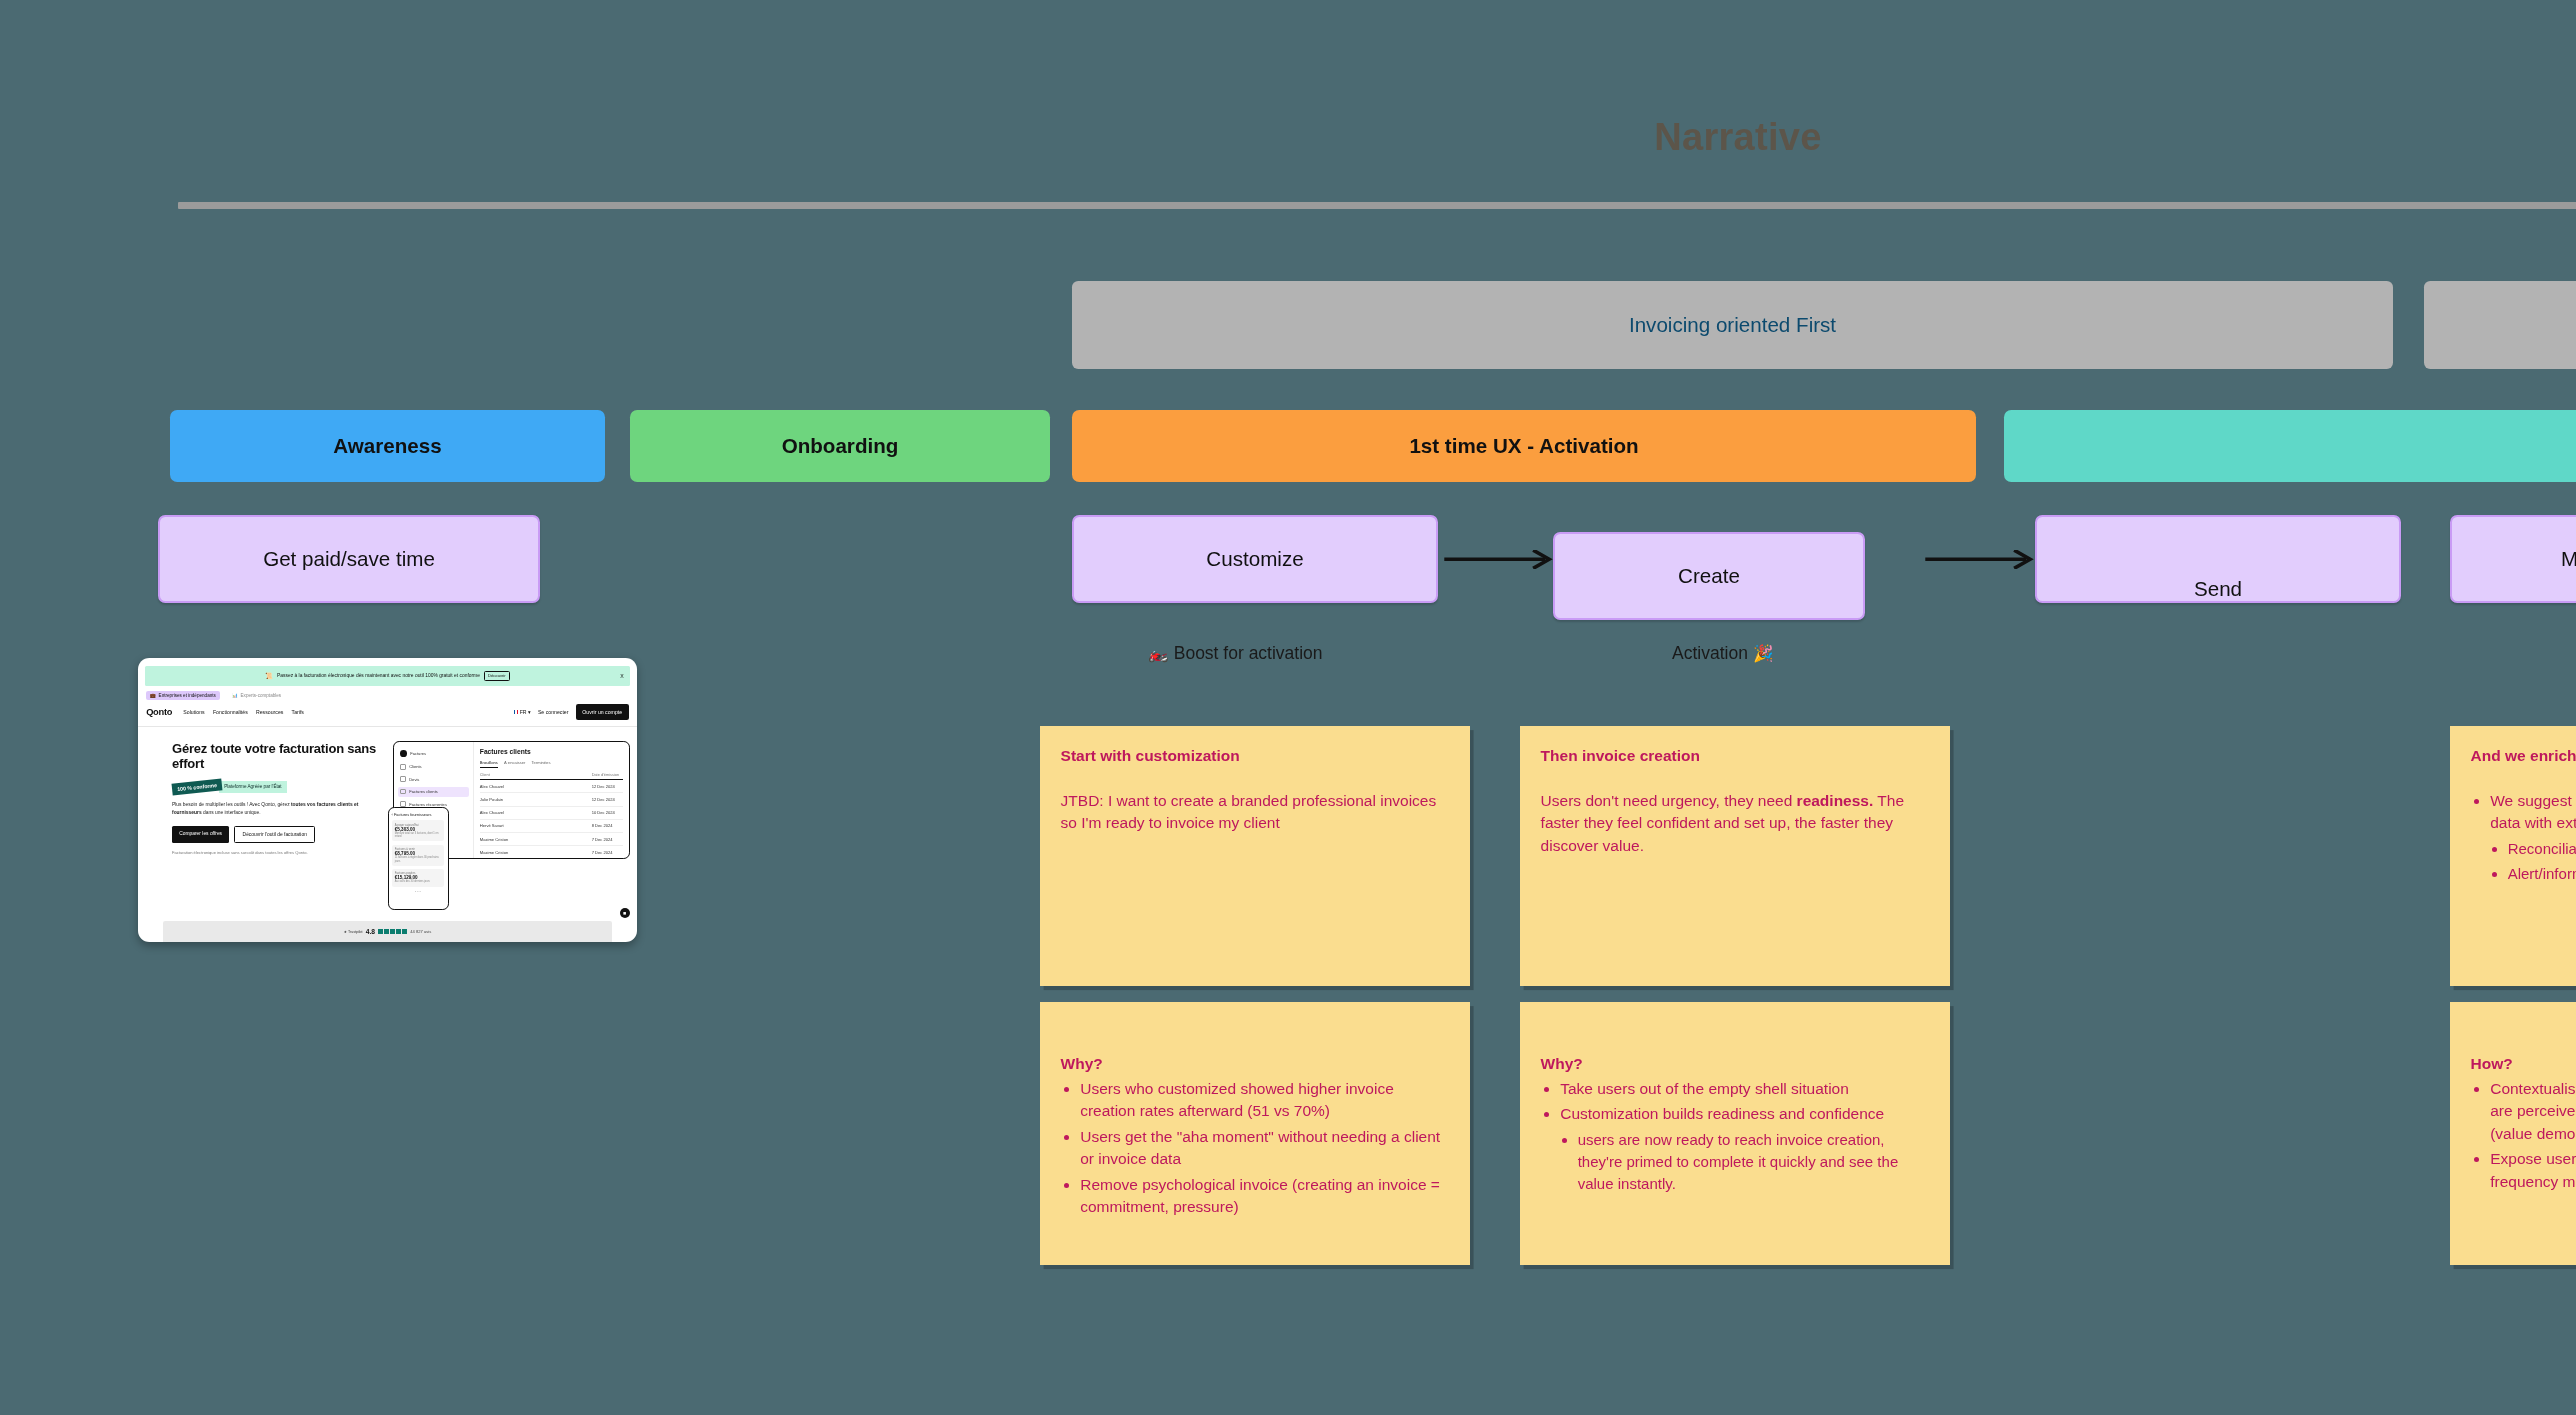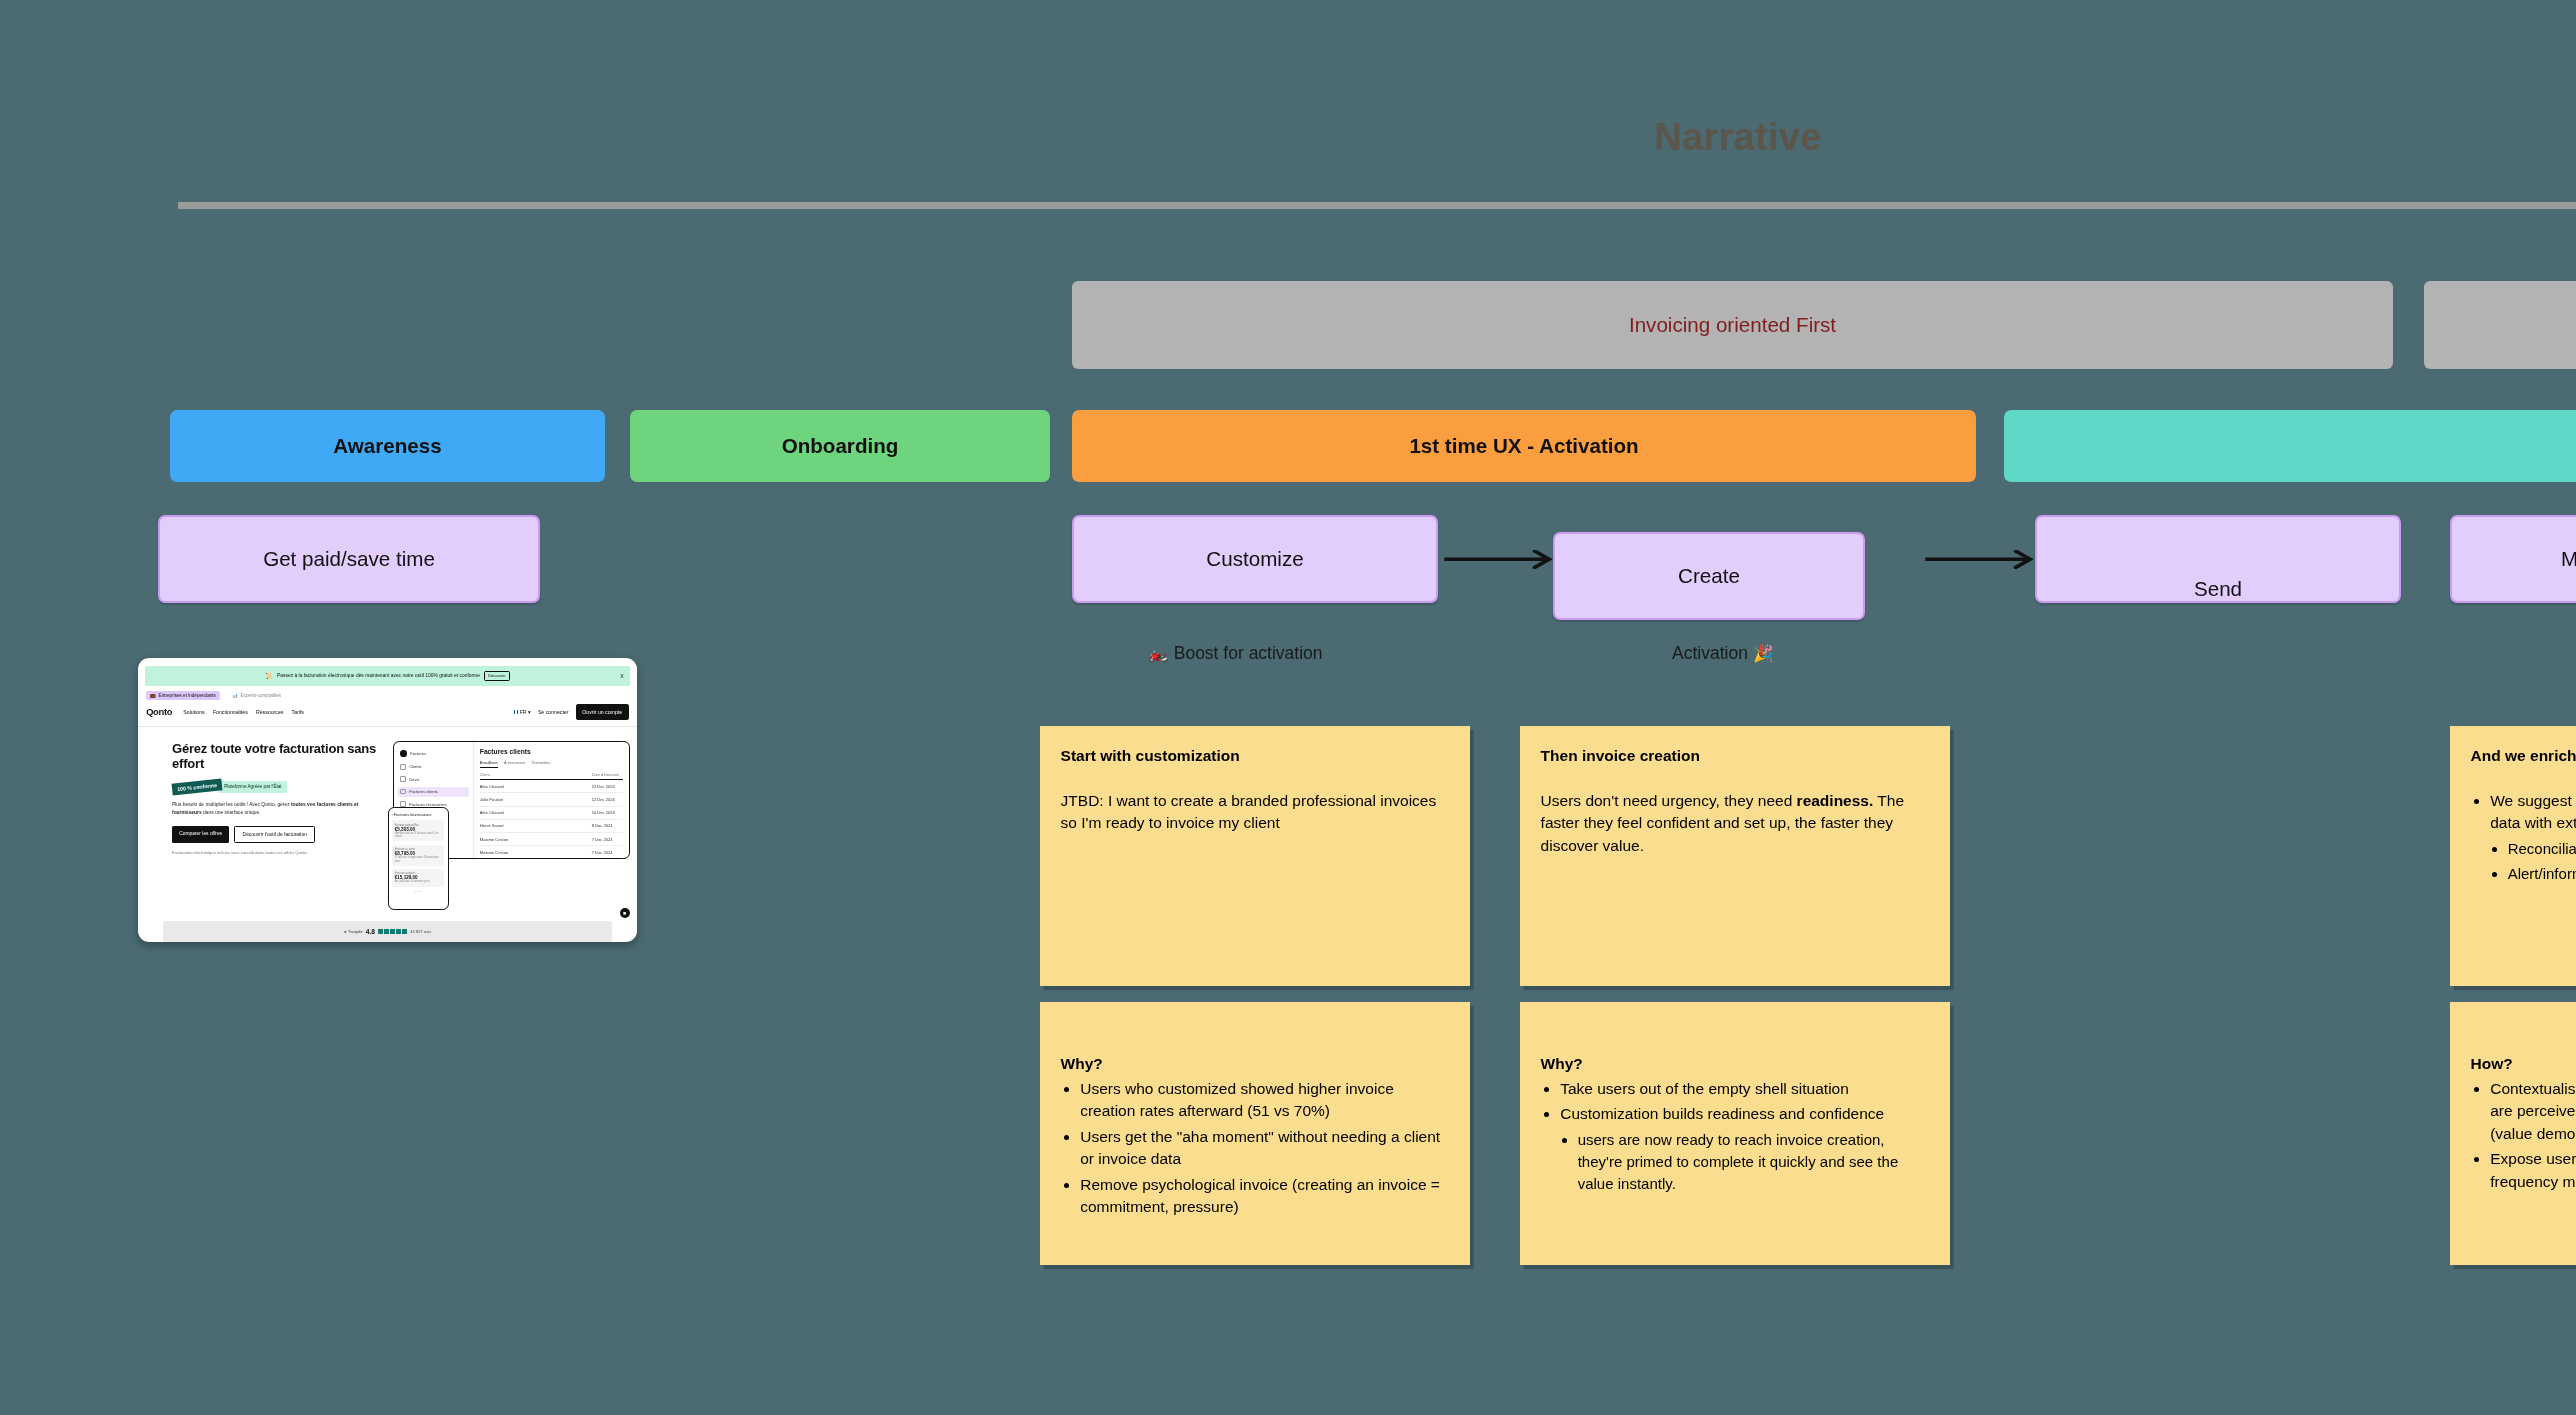--- a/index.html
+++ b/index.html
@@ -22,21 +22,21 @@
   }
   #narrative-axis .shaft{
     position:absolute;left:0;top:3.1px;width:3122px;height:7.2px;
     background:#9b9b9b;border-radius:1px;
   }
 
   
   .phase-banner{
     position:absolute;height:88px;background:#b3b3b3;border-radius:6.2px;
     display:flex;align-items:center;justify-content:center;
-    color:#7f1d1d;font-size:20.6px;font-weight:400;
+    color:#0c4a6e;font-size:20.6px;font-weight:400;
   }
   #phase-invoicing{left:1072px;top:281px;width:1321px;}
   #phase-banking{left:2424px;top:281px;width:912px;}
 
   
   .stage-bar{
     position:absolute;height:72px;border-radius:7.2px;
     display:flex;align-items:center;justify-content:center;
     color:#111;font-size:20.6px;font-weight:600;
   }
@@ -72,21 +72,21 @@
   }
   #anno-boost{left:1148px;top:643px;}
   #anno-activation{left:1672px;top:643px;}
   .emoji{font-size:16.5px;line-height:1;}
 
   
   .sticky{
     position:absolute;background:#fadd8f;
     box-shadow:3.6px 4.1px 0 rgba(0,0,0,.22);
     padding:18.5px 20.6px 15.5px 20.6px;
-    color:#000000;font-size:15.5px;line-height:1.44;
+    color:#be185d;font-size:15.5px;line-height:1.44;
   }
   .sticky .note-title{font-weight:700;font-size:15.5px;margin-bottom:23px;}
   .sticky .note-title.tight{margin-bottom:3.1px;margin-top:32px;}
   .sticky p{font-size:15.5px;line-height:1.45;}
   .sticky b{font-weight:700;}
   .sticky ul{margin:0 0 0 19.6px;padding:0;}
   .sticky ul li{margin-bottom:3.1px;font-size:15.5px;line-height:1.45;list-style:disc;}
   .sticky ul ul{margin-left:17.5px;margin-top:2.1px;}
   .sticky ul ul li{font-size:15px;}
 

